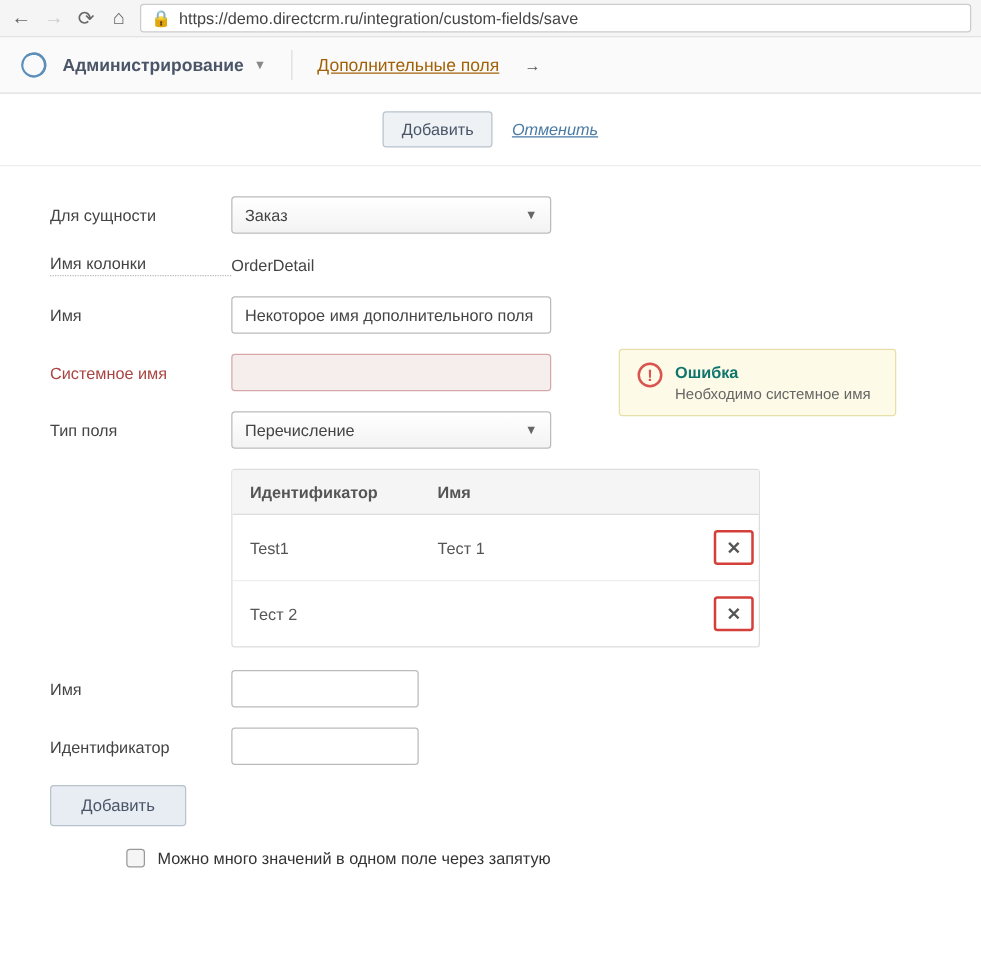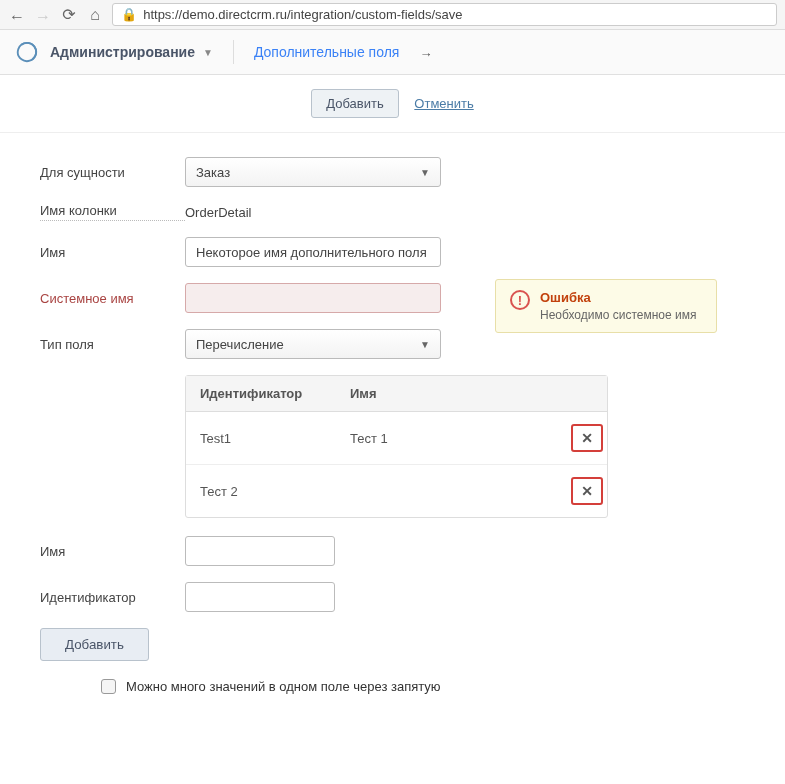--- a/index.html
+++ b/index.html
@@ -9,44 +9,44 @@
 .nav-btn { width: 18px; height: 18px; display: flex; align-items: center; justify-content: center; color: #666; font-size: 16px; }
 .url-bar { flex: 1; display: flex; align-items: center; gap: 6px; background: #fff; border: 1px solid #ccc; border-radius: 3px; padding: 3px 8px; font-size: 13px; color: #444; }
 .lock-icon { color: #2a8a2a; }
 .url-text { white-space: nowrap; overflow: hidden; }
 
 .top-nav { display: flex; align-items: center; padding: 10px 16px; border-bottom: 1px solid #e0e0e0; background: #fafafa; gap: 12px; }
 .logo { width: 22px; height: 22px; }
 .admin-label { font-weight: bold; color: #4a5568; font-size: 14px; }
 .nav-caret { color: #888; font-size: 10px; margin-left: -4px; }
 .nav-sep { width: 1px; height: 24px; background: #ddd; margin: 0 8px; }
-.breadcrumb-link { color: #3b82f6; font-size: 14px; }
+.breadcrumb-link { color: #a16207; text-decoration: underline; font-size: 14px; }
 .breadcrumb-arrow { margin: 0 8px; color: #555; }
 .breadcrumb-current { color: #555; font-weight: bold; font-size: 14px; }
 
 .action-bar { text-align: center; padding: 14px 0; border-bottom: 1px solid #eee; }
 .btn-primary { background: #eef2f5; border: 1px solid #b8c2cc; border-radius: 3px; padding: 6px 14px; color: #4a5568; font-size: 13px; cursor: pointer; margin-right: 12px; }
-.link-cancel { color: #4a7ba6; text-decoration: underline; font-size: 13px; }
+.link-cancel { color: #4a7ba6; text-decoration: underline; font-size: 13px; font-style: italic; }
 
 .form { padding: 24px 40px; }
 .row { display: flex; align-items: center; margin-bottom: 16px; position: relative; }
 .label { width: 145px; color: #444; font-size: 13px; }
 .label.error { color: #a94442; }
 .dotted { border-bottom: 1px dotted #bbb; flex: 0 0 145px; padding-bottom: 2px; }
 
 .select { width: 256px; height: 30px; background: linear-gradient(#fff,#f3f3f3); border: 1px solid #bbb; border-radius: 3px; padding: 0 10px; display: flex; align-items: center; justify-content: space-between; color: #444; cursor: pointer; }
 .select .caret { font-size: 10px; color: #666; }
 .text-input { width: 256px; height: 30px; border: 1px solid #bbb; border-radius: 3px; padding: 0 10px; font-size: 13px; color: #444; }
 .text-input.error { background: #f6eded; border-color: #d6a9a9; width: 256px; }
 .small-input { width: 150px; height: 30px; border: 1px solid #bbb; border-radius: 3px; padding: 0 10px; }
 .static-val { color: #444; }
 
 .error-box { position: absolute; left: 455px; top: -4px; display: flex; align-items: flex-start; background: #fdfbe7; border: 1px solid #e8dfa8; border-radius: 3px; padding: 10px 14px; width: 222px; }
 .error-icon { width: 20px; height: 20px; border: 2px solid #d9534f; border-radius: 50%; color: #d9534f; display: flex; align-items: center; justify-content: center; font-weight: bold; margin-right: 10px; font-size: 13px; flex-shrink: 0; }
-.error-title { font-weight: bold; color: #c2410c; margin-bottom: 3px; }
+.error-title { font-weight: bold; color: #0f766e; margin-bottom: 3px; }
 .error-msg { color: #666; font-size: 12px; }
 
 .enum-table { margin-left: 145px; width: 423px; border: 1px solid #ddd; border-radius: 3px; margin-bottom: 18px; }
 .enum-header { display: flex; background: #f5f5f5; border-bottom: 1px solid #ddd; }
 .enum-header div { padding: 10px 14px; font-weight: bold; color: #555; }
 .col-id { width: 150px; }
 .col-name { flex: 1; }
 .enum-row { display: flex; align-items: center; border-bottom: 1px solid #eee; }
 .enum-row:last-child { border-bottom: none; }
 .enum-row div { padding: 12px 14px; color: #555; }

